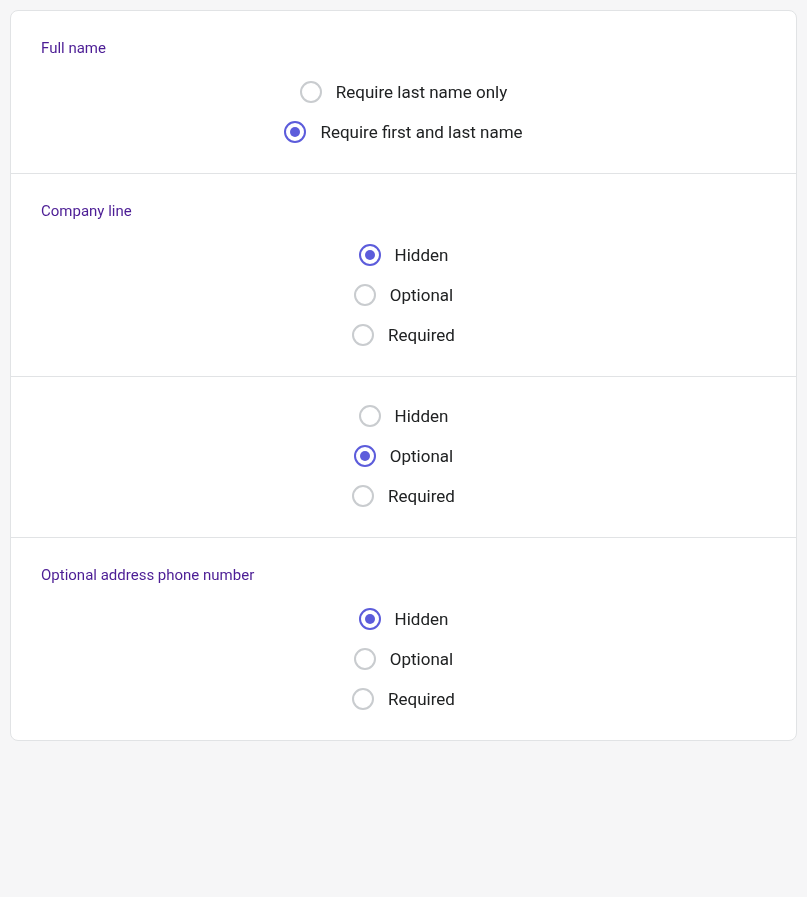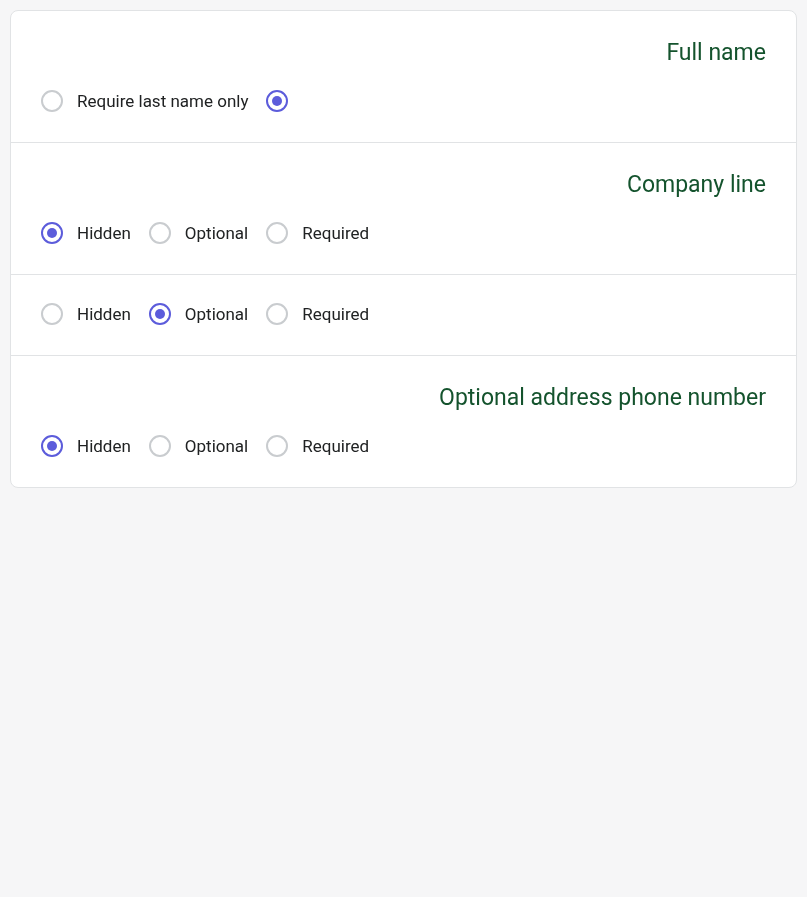--- a/index.html
+++ b/index.html
@@ -20,28 +20,28 @@
       overflow: hidden;
     }
     .section {
       padding: 28px 30px 30px 30px;
       border-bottom: 1px solid #e1e3e5;
     }
     .section:last-child {
       border-bottom: none;
     }
     .section-title {
-      font-size: 23px;
+      font-size: 15px;
       font-weight: 400;
-      color: #14532d;
+      color: #4c1d95;
       margin-bottom: 24px;
-      text-align: right;
     }
     .radio-group {
       display: flex;
+      flex-direction: column;
       gap: 18px;
       align-items: center;
     }
     .radio-option {
       display: flex;
       align-items: center;
       gap: 14px;
       cursor: pointer;
     }
     .radio-circle {
@@ -84,20 +84,21 @@
     <div class="section-title">Full name</div>
     <div class="radio-group">
       <div class="radio-option">
         <span class="radio-circle"></span>
         <span class="radio-label">Require last name only</span>
       </div>
       <div class="radio-option">
         <span class="radio-circle selected">
             <span class="radio-dot"></span>
           </span>
+        <span class="radio-label">Require first and last name</span>
       </div>
     </div>
   </div>
 
   <div class="section">
     <div class="section-title">Company line</div>
     <div class="radio-group">
       <div class="radio-option">
         <span class="radio-circle selected">
             <span class="radio-dot"></span>

